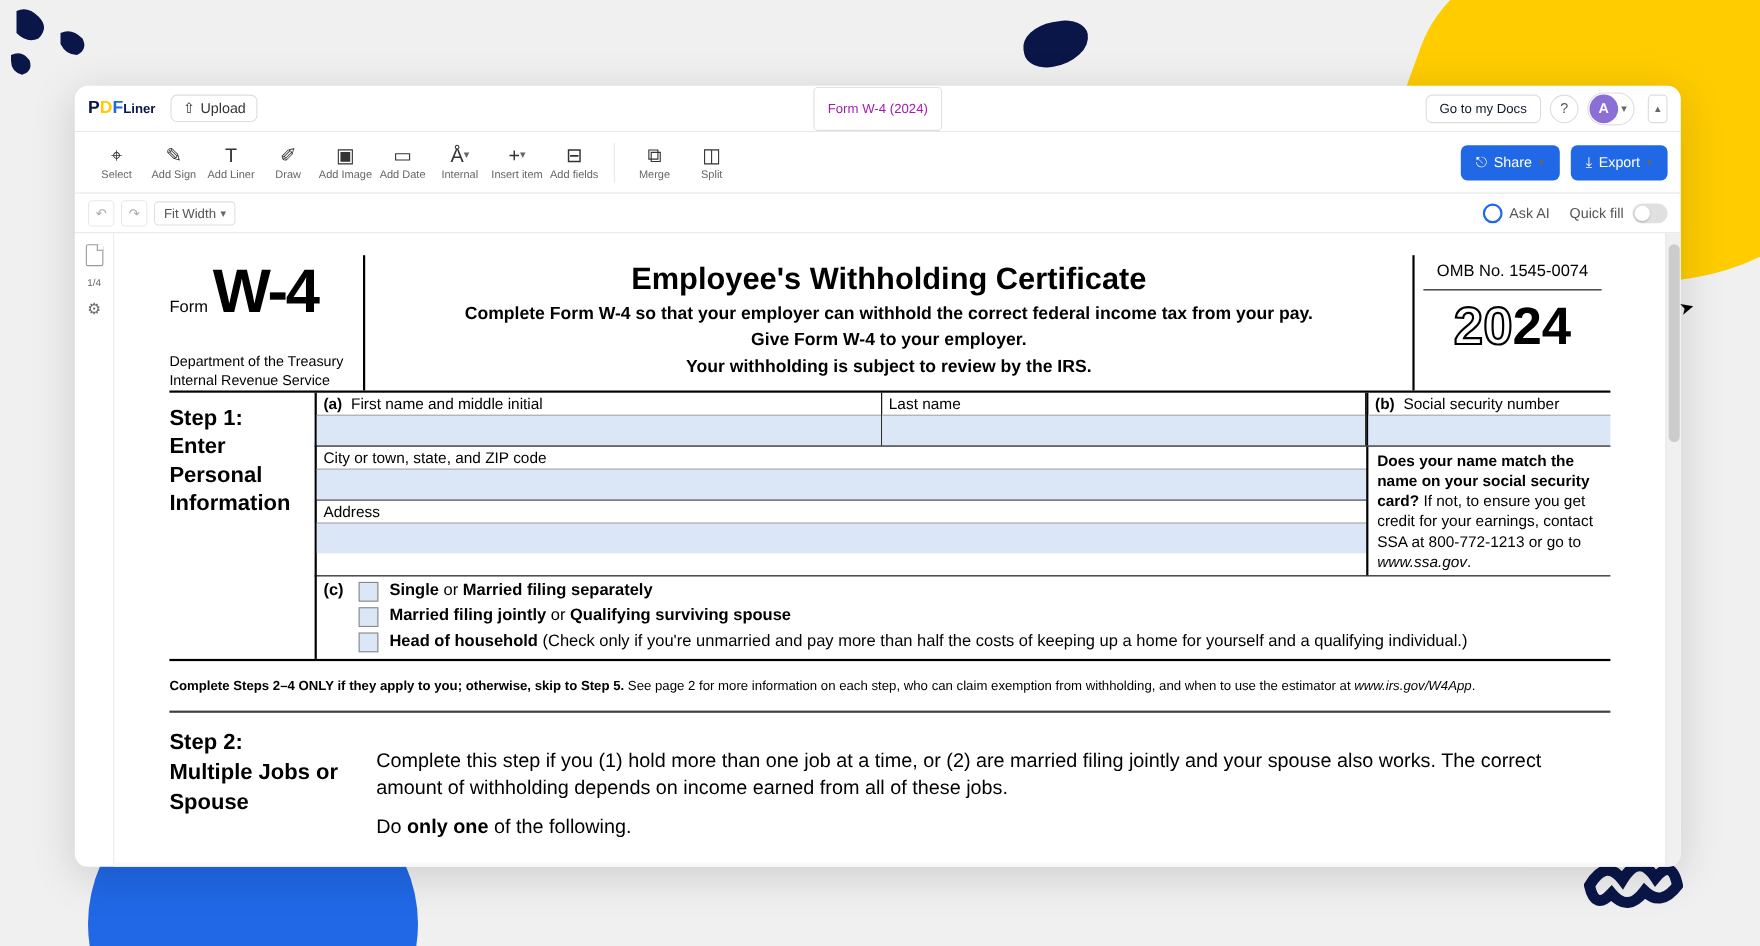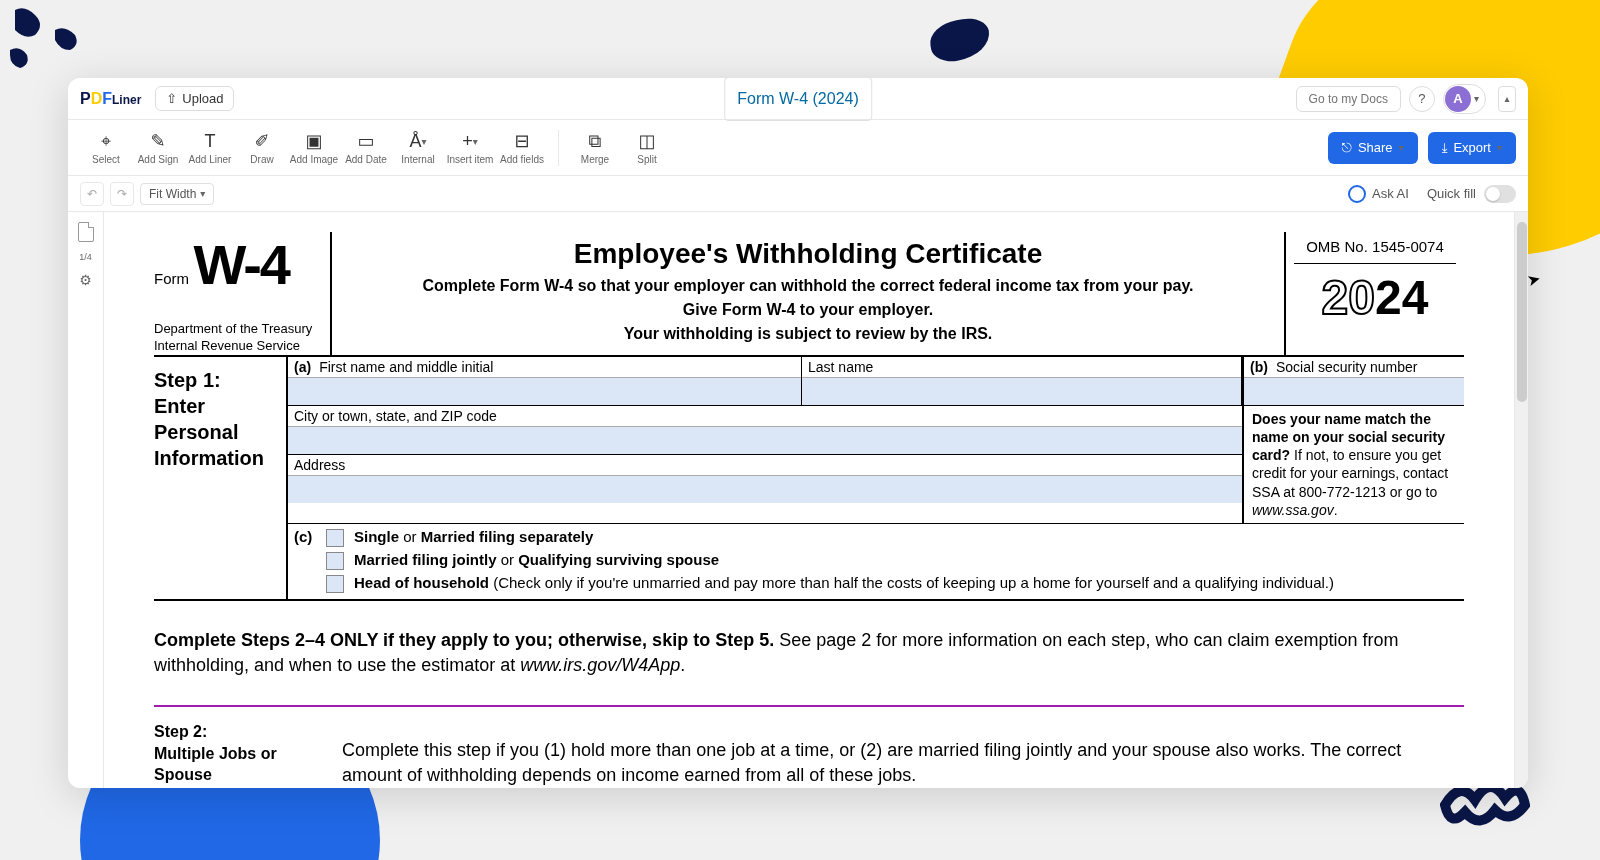--- a/index.html
+++ b/index.html
@@ -39,23 +39,23 @@
   align-items: center;
   padding: 0 12px;
   border-bottom: 1px solid #e8e8e8;
 }
 .logo { display: flex; align-items: baseline; font-weight: 800; font-size: 16px; margin-right: 14px; }
 .logo .p { color: #0A1647; }
 .logo .d { color: #FFCC00; }
 .logo .f { color: #2068E6; }
 .logo .liner { color: #0A1647; font-weight: 600; font-size: 12px; }
 .upload-btn { display: flex; align-items: center; gap: 5px; font-size: 13px; color: #333; border: 1px solid #ddd; border-radius: 6px; padding: 4px 10px; background: #fff; cursor: pointer; }
-.doc-title { position: absolute; left: 50%; transform: translateX(-50%); font-size: 16px; color: #0369a1; border: 1px solid #e0e0e0; border-radius: 4px; padding: 12px 12px; }
+.doc-title { position: absolute; left: 50%; transform: translateX(-50%); font-size: 12px; color: #a21caf; border: 1px solid #e0e0e0; border-radius: 4px; padding: 12px 12px; }
 .topbar-right { margin-left: auto; display: flex; align-items: center; gap: 8px; }
-.my-docs-btn { font-size: 12px; color: #737373; border: 1px solid #ddd; border-radius: 6px; padding: 5px 12px; background: #fff; cursor: pointer; }
+.my-docs-btn { font-size: 12px; color: #0f172a; border: 1px solid #ddd; border-radius: 6px; padding: 5px 12px; background: #fff; cursor: pointer; }
 .help-btn { width: 26px; height: 26px; border: 1px solid #ddd; border-radius: 50%; display: flex; align-items: center; justify-content: center; font-size: 13px; color: #555; cursor: pointer; }
 .avatar { width: 26px; height: 26px; border-radius: 50%; background: #8B6FD4; color: #fff; display: flex; align-items: center; justify-content: center; font-size: 13px; font-weight: 600; }
 .avatar-wrap { display: flex; align-items: center; gap: 3px; border: 1px solid #ddd; border-radius: 20px; padding: 1px 6px 1px 1px; }
 .chevron-down { font-size: 10px; color: #666; }
 .collapse-btn { width: 18px; height: 26px; border: 1px solid #ddd; border-radius: 4px; display: flex; align-items: center; justify-content: center; font-size: 10px; color: #666; margin-left: 4px; }
 
 
 .toolbar {
   height: 56px;
   display: flex;
@@ -139,27 +139,27 @@
 .ssn-question .q-bold { font-weight: 700; }
 .ssn-question .url { font-style: italic; }
 
 .step1-row3 { display: flex; border-left: 2px solid #000; border-top: 1px solid #000; padding: 4px 6px 6px; flex-direction: column; gap: 4px; }
 .filing-opt { display: flex; align-items: flex-start; gap: 10px; font-size: 15px; }
 .letter-c { font-weight: 700; font-size: 15px; width: 22px; }
 .checkbox { width: 18px; height: 18px; background: #DBE7F6; border: 1px solid #888; flex-shrink: 0; margin-top: 1px; }
 .filing-text .b { font-weight: 700; }
 
 
-.complete-note { font-size: 18px; line-height: 1.4; padding: 27px 0; border-bottom: 2px solid #a21caf; }
+.complete-note { font-size: 12px; line-height: 1.4; padding: 14px 0; border-bottom: 2px solid #404040; }
 .complete-note .b { font-weight: 700; }
 .complete-note .i { font-style: italic; }
 
 
 .step2 { display: flex; padding-top: 14px; }
-.step2-label { width: 188px; font-size: 16px; font-weight: 700; line-height: 1.35; padding-right: 10px; }
+.step2-label { width: 188px; font-size: 20px; font-weight: 700; line-height: 1.35; padding-right: 10px; }
 .step2-body { flex: 1; font-size: 18px; line-height: 1.4; margin-top: 17px; }
 .step2-body .b { font-weight: 700; }
 
 .cursor-arrow { position: absolute; top: 270px; right: 60px; font-size: 16px; color: #000; z-index: 3; transform: rotate(-15deg); }
 </style>
 </head>
 <body>
 
 <div class="blob blob-yellow"></div>
 <div class="blob blob-blue-bottom"></div>

